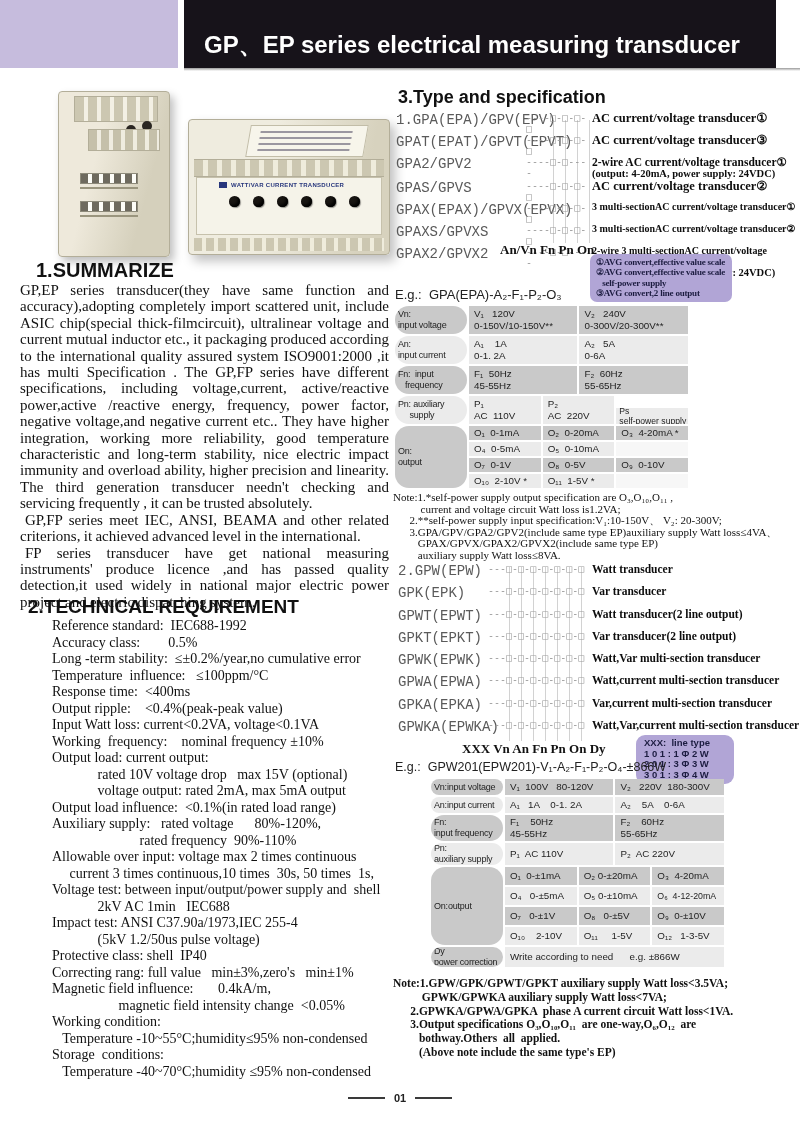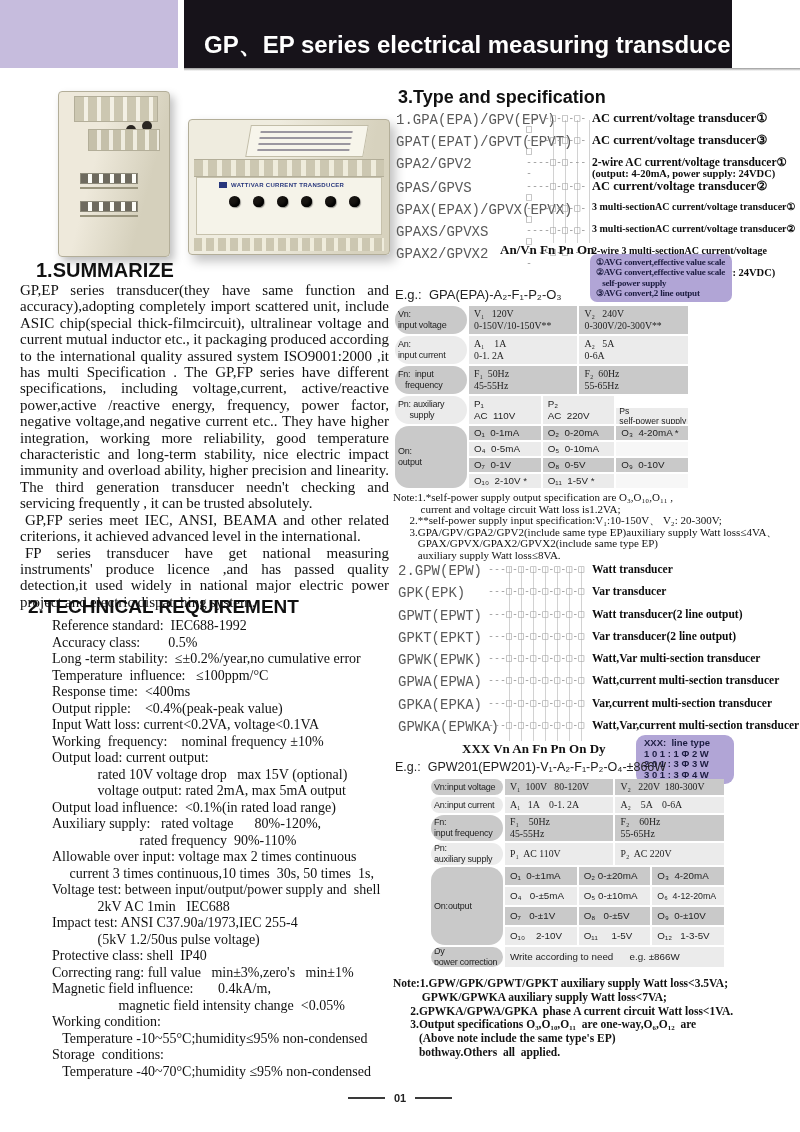--- a/index.html
+++ b/index.html
@@ -1,21 +1,21 @@
 <!DOCTYPE html>
 <html><head>
 <meta charset="utf-8">
 <style>
   html,body{margin:0;padding:0;background:#e8e8e8;}
   .page{position:relative;width:800px;height:1132px;margin:0 auto;background:#ffffff;overflow:hidden;
         font-family:"Liberation Serif",serif;color:#111;}
 
   
   .hdr-accent{position:absolute;left:0;top:0;width:178px;height:68px;background:#c6bcdd;}
-  .hdr-bar{position:absolute;left:184px;top:0;width:548px;height:68px;background:#17131a;}
+  .hdr-bar{position:absolute;left:184px;top:0;width:592px;height:68px;background:#17131a;}
   .hdr-title{position:absolute;left:20px;bottom:7px;color:#fff;white-space:nowrap;
              font-family:"Liberation Sans",sans-serif;font-weight:bold;font-size:24px;}
   .hdr-shadow{position:absolute;left:184px;top:68px;width:616px;height:3px;
               background:linear-gradient(#9a9a9a,transparent);}
 
   
   .photos{position:absolute;left:20px;top:86px;width:370px;height:175px;}
   .dev1{position:absolute;left:38px;top:5px;width:112px;height:166px;}
   .dev1-body{position:absolute;inset:0;border:1px solid #b3ae99;border-radius:4px;
              background:linear-gradient(105deg,#eee9db 35%,#d5d0bc 75%);
@@ -108,21 +108,21 @@
   .t1{left:395px;top:306px;grid-template-rows:28px 28px 28px 28px 14px 14px 14px 14px;}
   .t2{left:395px;top:779px;grid-template-rows:16px 16px 26px 22px 18px 18px 18px 18px 20px;padding-left:36px;}
   .cell{font-family:"Liberation Sans",sans-serif;font-size:9.8px;line-height:1.22;
         padding:1px 2px 1px 5px;white-space:pre;color:#1e1e1e;display:flex;align-items:center;
         overflow:hidden;}
   .lab{font-size:9px;padding-left:3px;letter-spacing:-0.2px;border-radius:14px;}
   .grey{background:#c9c9c9;}
   .lite{background:#ebebeb;}
   .blank{background:#f7f7f7;}
   .sp2{grid-column:span 2;}
-  .sp3{grid-column:span 3;font-family:Liberation Serif, serif;}
+  .sp3{grid-column:span 3;}
   .sp6{grid-column:span 6;}
   .onlab1{grid-row:5 / span 4;grid-column:1;}
   .dylab{grid-row:9;grid-column:1;}
 
   .notes{position:absolute;left:393px;width:406px;}
   .notes1{top:492px;}
   .notes2{top:977px;}
   .n1line{font-size:11px;line-height:11.6px;white-space:pre;}
   .n2line{font-weight:bold;font-size:11.5px;line-height:13.8px;white-space:pre;}
 
@@ -537,23 +537,23 @@
   <div class="notes notes2">
 
       <div class="n2line">Note:1.GPW/GPK/GPWT/GPKT auxiliary supply Watt loss&lt;3.5VA;</div>
 
       <div class="n2line">          GPWK/GPWKA auxiliary supply Watt loss&lt;7VA;</div>
 
       <div class="n2line">      2.GPWKA/GPWA/GPKA  phase A current circuit Watt loss&lt;1VA.</div>
 
       <div class="n2line">      3.Output specifications O₃,O₁₀,O₁₁  are one-way,O₆,O₁₂  are</div>
 
+      <div class="n2line">         bothway.Others  all  applied.</div>
+
       <div class="n2line">         (Above note include the same type's EP)</div>
-
-      <div class="n2line">         bothway.Others  all  applied.</div>
     </div>
 
   <div class="footer">
     <span class="fline"></span>
     <span class="fpage">01</span>
     <span class="fline"></span>
   </div>
 
 </div>
 

